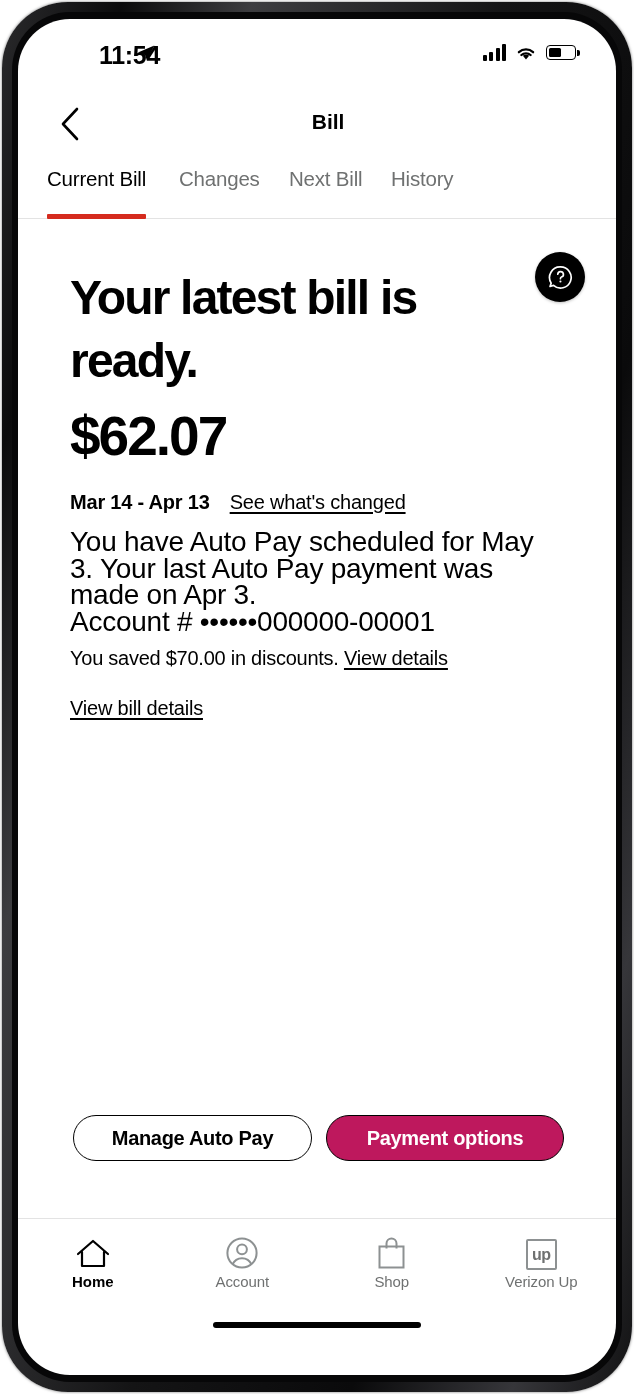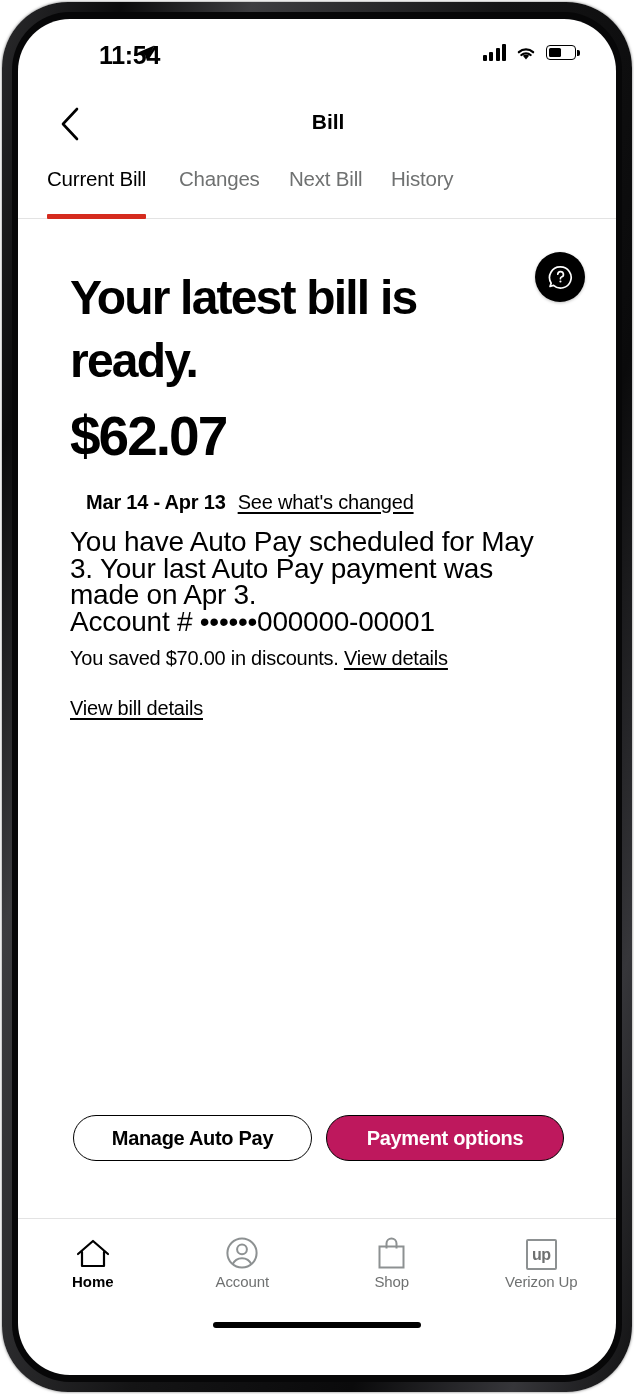--- a/index.html
+++ b/index.html
@@ -125,22 +125,22 @@
     position: absolute; left: 52px; top: 47px;
     width: 400px;
     font-size: 48px; font-weight: 700; line-height: 63px;
     letter-spacing: -1.8px; color: #000;
   }
   .amount {
     position: absolute; left: 52px; top: 185px;
     font-size: 55px; font-weight: 700; letter-spacing: -2px; color: #000;
   }
   .daterow {
-    position: absolute; left: 68px; top: 272px;
-    display: flex; align-items: flex-end; gap: 12px;
+    position: absolute; left: 52px; top: 272px;
+    display: flex; align-items: flex-end; gap: 20px;
   }
   .daterange { font-size: 20px; font-weight: 700; color: #000; letter-spacing: -0.2px; }
   .link {
     font-size: 20px; color: #000; text-decoration: underline;
     text-underline-offset: 3px; cursor: pointer; letter-spacing: -0.2px;
   }
   .autopay-text {
     position: absolute; left: 52px; top: 310px;
     width: 490px;
     font-size: 28px; line-height: 26.5px; color: #000; letter-spacing: -0.25px;

